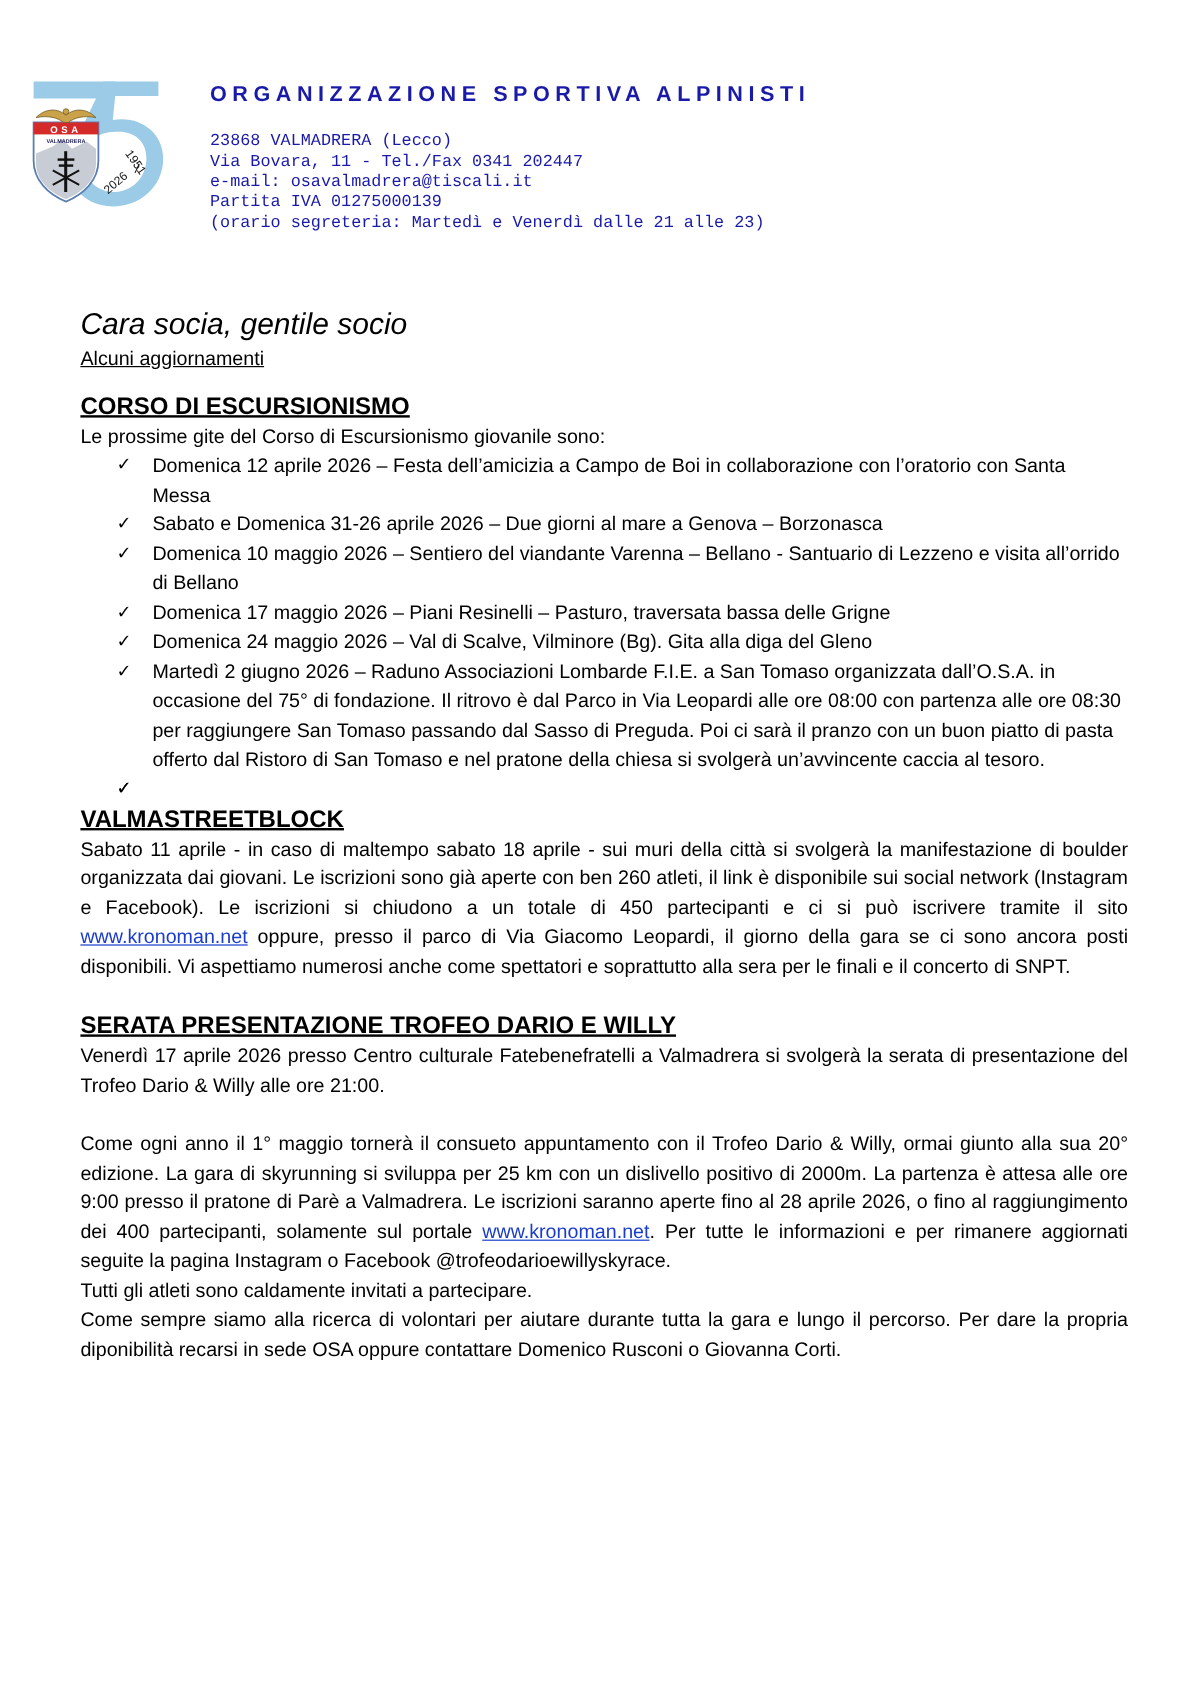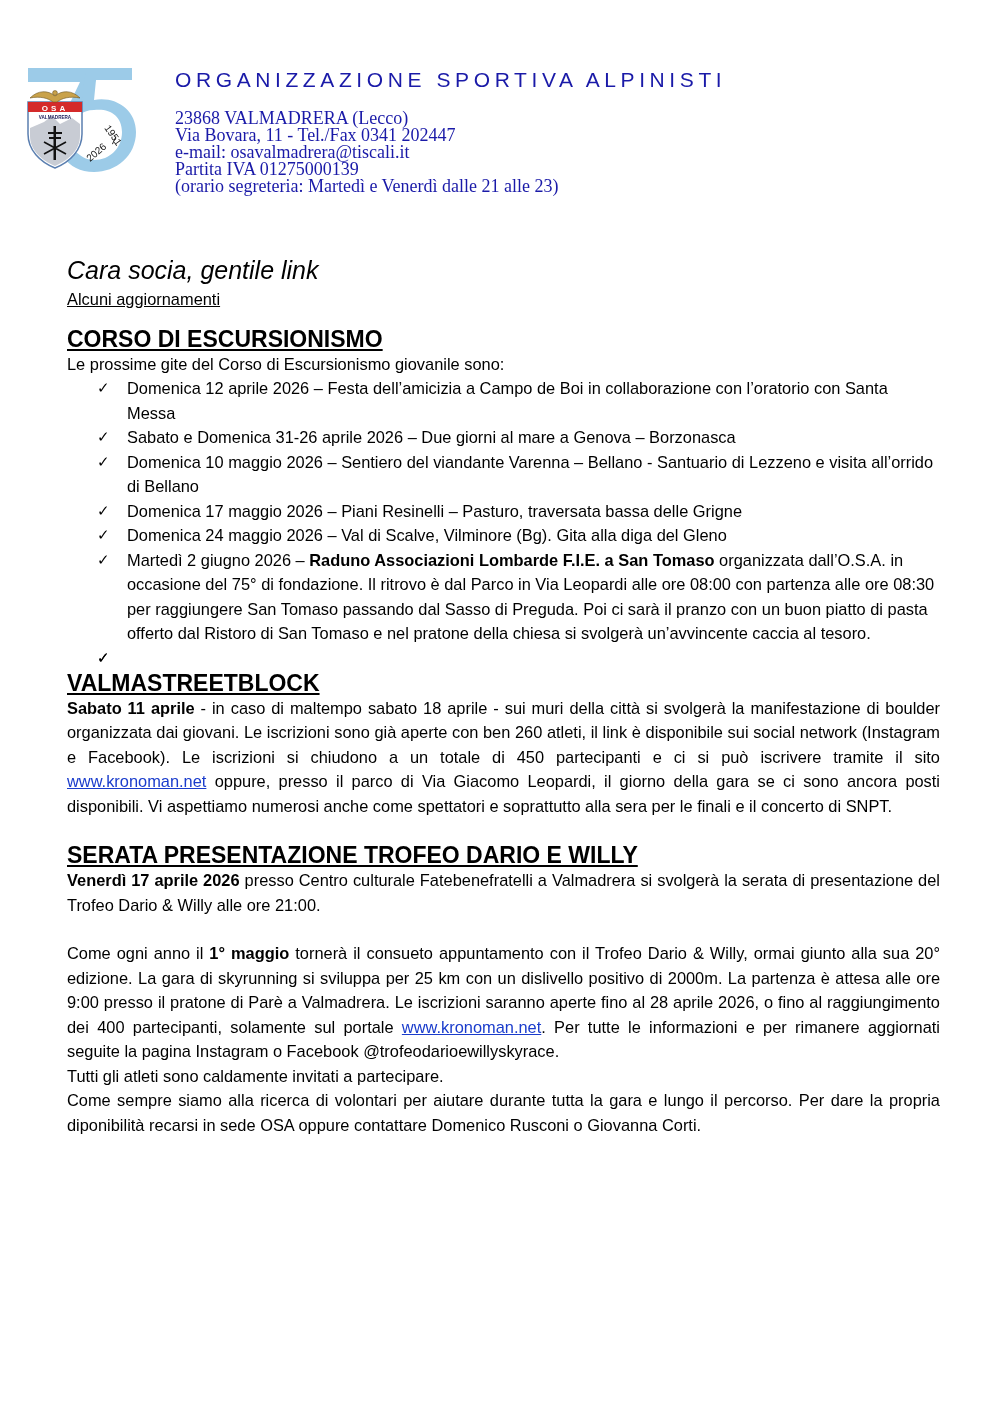--- a/index.html
+++ b/index.html
@@ -1,32 +1,32 @@
 <!DOCTYPE html>
 <html><head>
 <meta charset="utf-8">
 <style>
   html, body { margin:0; padding:0; background:#ffffff; }
   body { width:1000px; height:1414px; position:relative; overflow:hidden; font-family:"Liberation Sans", sans-serif; color:#000; }
   .logo { position:absolute; left:24px; top:66px; width:112px; height:108px; }
-  .org-title { position:absolute; left:175px; top:68px; font-family:"Liberation Sans", sans-serif; font-weight:normal; font-size:21px; letter-spacing:4.6px; color:#1a1aa8; margin:0; white-space:nowrap; }
-  .contact { position:absolute; left:175px; top:110px; font-family:Liberation Serif, serif; font-size:18px; line-height:17px; color:#1a1aa8; }
+  .org-title { position:absolute; left:175px; top:68px; font-family:"Liberation Sans", sans-serif; font-weight:bold; font-size:18px; letter-spacing:4.6px; color:#1a1aa8; margin:0; white-space:nowrap; }
+  .contact { position:absolute; left:175px; top:110px; font-family:Liberation Mono, monospace; font-size:14px; line-height:17px; color:#1a1aa8; }
   .contact div { white-space:nowrap; }
   .content { position:absolute; left:67px; top:253px; width:873px; font-family:"Liberation Sans Narrow","Liberation Sans", sans-serif; font-size:16.4px; line-height:24.5px; }
   .greeting { font-style:italic; font-size:25px; line-height:34px; margin:0; font-weight:normal; }
   .sub { margin:0 0 14px 0;text-decoration:underline; }
-  h2.sec { font-size:23px; font-weight:bold; text-decoration:underline; margin:0; line-height:26px; }
+  h2.sec { font-size:20px; font-weight:bold; text-decoration:underline; margin:0; line-height:26px; }
   p { margin:0; }
   .just { text-align:justify; }
   ul.checks { list-style:none; margin:0; padding:0 0 0 60px; }
   ul.checks li { position:relative; }
   ul.checks li .chk { position:absolute; left:-30px; top:0; font-size:15px; }
   .gap { height:24px; }
   a.link { color:#1a3ccc; text-decoration:underline; }
-  b { font-weight:bold; }
+  b { font-weight:normal; }
 </style>
 </head>
 <body>
 
 <div class="logo">
   <svg width="112" height="108" viewBox="0 0 112 108">
 
     <path d="M4,2 L72,2 L72,14 L48,62 L34,62 L56,16 L4,16 Z" fill="#9ccbe8"></path>
 
     <path d="M62,2 L108,2 L108,14 L72,14 L70,34 C92,30 112,44 112,66 C112,90 92,106 70,106 C56,106 46,100 40,92 L50,84 C56,90 62,94 70,94 C86,94 98,82 98,66 C98,50 86,42 70,44 C64,44 60,46 56,48 Z" fill="#9ccbe8"></path>
@@ -55,21 +55,21 @@
 <h1 class="org-title">ORGANIZZAZIONE SPORTIVA ALPINISTI</h1>
 <div class="contact">
   <div>23868  VALMADRERA (Lecco)</div>
   <div>Via Bovara, 11  -  Tel./Fax  0341 202447</div>
   <div>e-mail: osavalmadrera@tiscali.it</div>
   <div>Partita IVA  01275000139</div>
   <div>(orario segreteria: Martedì e Venerdì dalle 21 alle 23)</div>
 </div>
 
 <div class="content">
-  <h1 class="greeting">Cara socia, gentile link</h1>
+  <h1 class="greeting">Cara socia, gentile socio</h1>
   <p class="sub">Alcuni aggiornamenti</p>
 
   <section>
     <h2 class="sec">CORSO DI ESCURSIONISMO</h2>
     <p>Le prossime gite del Corso di Escursionismo giovanile sono:</p>
     <ul class="checks">
       <li><span class="chk">✓</span><span>Domenica 12 aprile 2026 – Festa dell’amicizia a Campo de Boi in collaborazione con l’oratorio con Santa Messa</span></li>
       <li><span class="chk">✓</span><span>Sabato e Domenica 31-26 aprile 2026 – Due giorni al mare a Genova – Borzonasca</span></li>
       <li><span class="chk">✓</span><span>Domenica 10 maggio 2026 – Sentiero del viandante Varenna – Bellano  - Santuario di Lezzeno e visita all’orrido di Bellano</span></li>
       <li><span class="chk">✓</span><span>Domenica 17 maggio 2026 – Piani Resinelli – Pasturo, traversata bassa delle Grigne</span></li>

